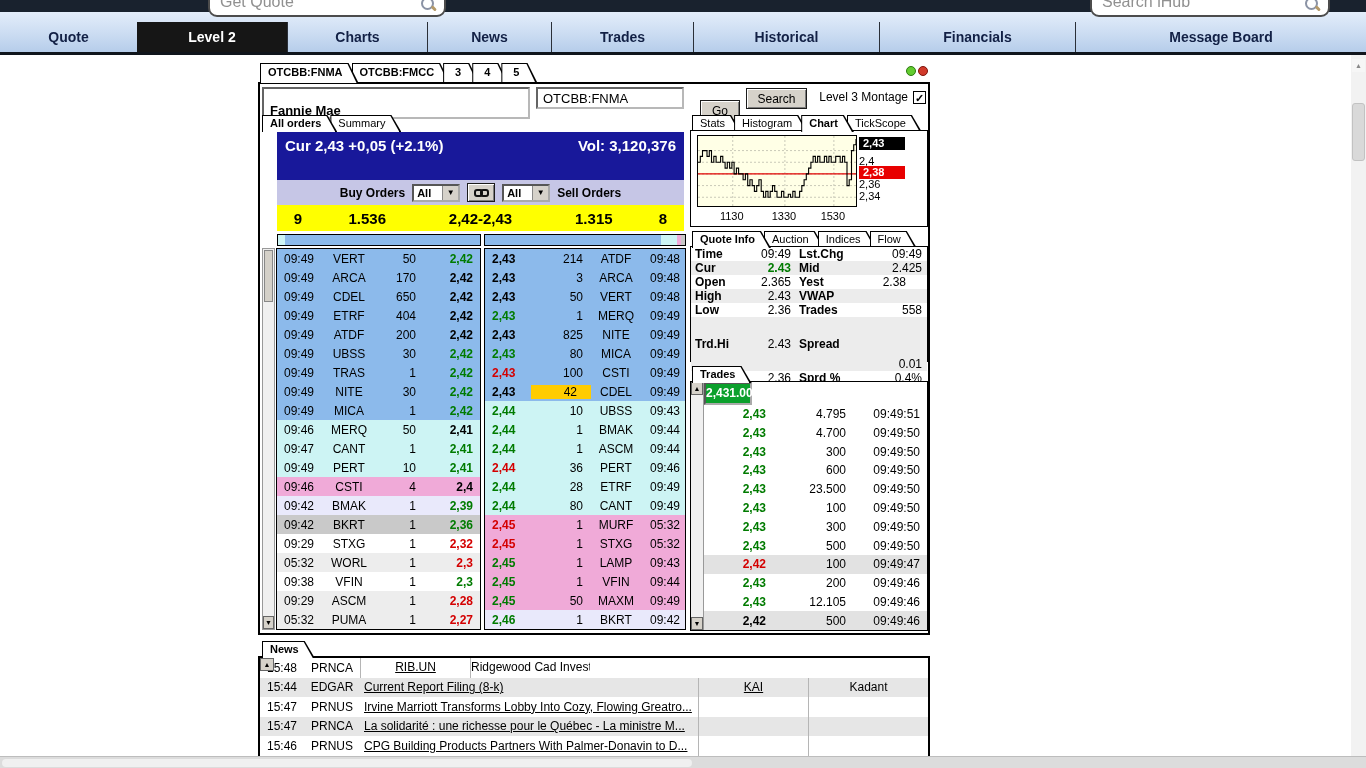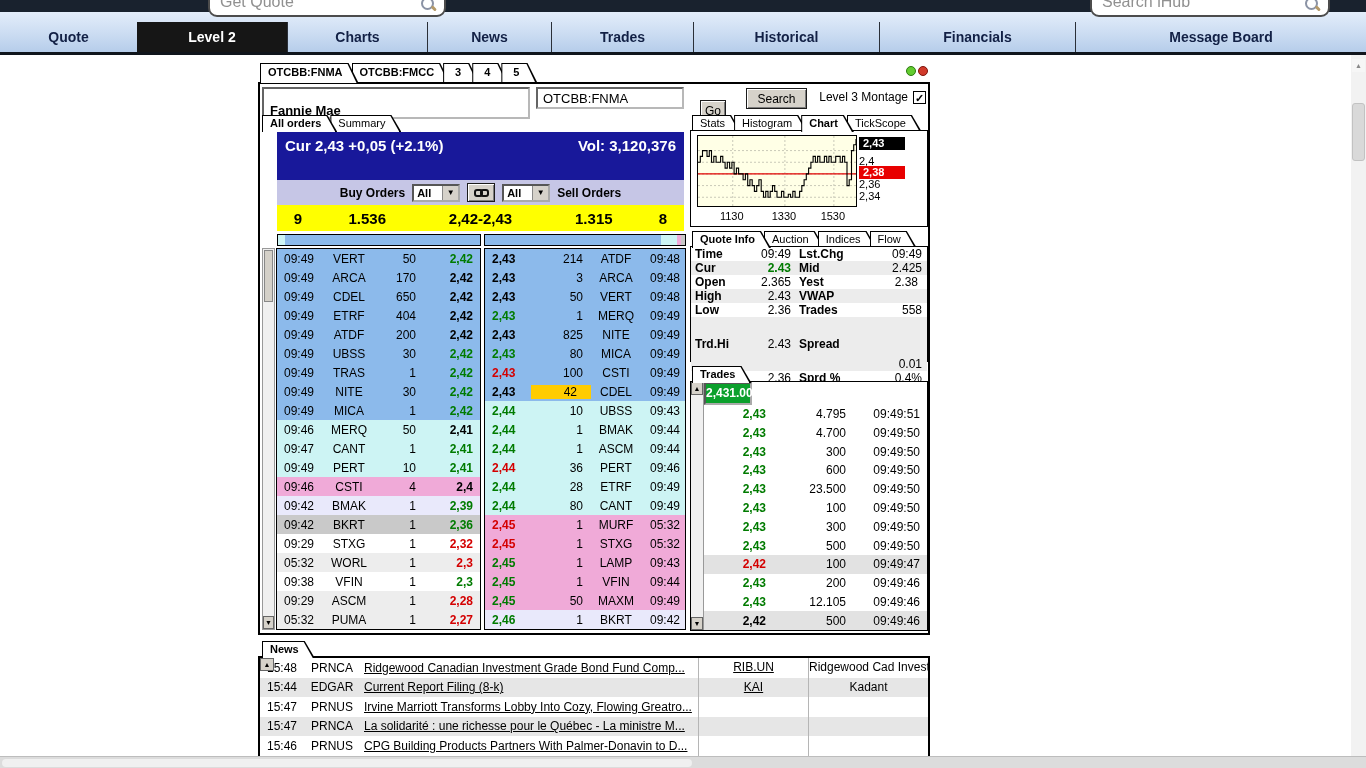--- a/index.html
+++ b/index.html
@@ -125,21 +125,21 @@
   </div>
 
   <div class="abs" style="left:260px;top:62px;height:20px;" id="montage-tabs"><div class="ftab active big"><span class="fb"></span><span class="fi"></span><span class="ft">OTCBB:FNMA</span></div><div class="ftab big"><span class="fb"></span><span class="fi"></span><span class="ft">OTCBB:FMCC</span></div><div class="ftab big"><span class="fb"></span><span class="fi"></span><span class="ft" style="padding: 0px 18px 0px 12px;">3</span></div><div class="ftab big"><span class="fb"></span><span class="fi"></span><span class="ft" style="padding: 0px 18px 0px 12px;">4</span></div><div class="ftab big"><span class="fb"></span><span class="fi"></span><span class="ft" style="padding: 0px 18px 0px 12px;">5</span></div></div>
   <span class="dot abs" style="left:906px;top:66px;background:#63cc30;border:1px solid #2c7a10;"></span>
   <span class="dot abs" style="left:918px;top:66px;background:#d13a2a;border:1px solid #7c150d;"></span>
 
   <div class="winframe abs" style="left:258px;top:82px;width:672px;height:553px;">
 
     <div class="inset abs" style="left:2px;top:3px;width:268px;height:22px;" id="companybox">Fannie Mae</div>
     <div class="inset abs" style="left:276px;top:3px;width:148px;height:22px;" id="symbolbox">OTCBB:FNMA</div>
-    <div class="btn95 abs" style="left:440px;top:16px;width:26px;height:21px;text-align:right;">Go</div>
+    <div class="btn95 abs" style="left:440px;top:16px;width:40px;height:21px;text-align:right;">Go</div>
     <div class="btn95 abs" style="left:486px;top:4px;width:61px;height:21px;">Search</div>
     <div class="abs" style="left:552px;top:6px;width:114px;display:flex;align-items:center;justify-content:flex-end;gap:5px;font-size:12px;">
       <span>Level 3 Montage</span>
       <span class="cb">✓</span>
     </div>
 
     <div class="abs" style="left:2px;top:29px;height:17px;" id="order-tabs"><div class="ftab active"><span class="fb"></span><span class="fi"></span><span class="ft">All orders</span></div><div class="ftab"><span class="fb"></span><span class="fi"></span><span class="ft">Summary</span></div></div>
 
     <div class="abs" style="left:17px;top:48px;width:407px;">
       <div id="bluehdr" style="height:48px;">
@@ -478,21 +478,21 @@
         <div class="qirow">
           <span class="l" style="width: 46px; padding-left: 4px; box-sizing: border-box;">Cur</span>
           <span class="c-green prc" style="width: 54px; text-align: right;">2.43</span>
           <span class="l" style="width: 60px; padding-left: 8px; box-sizing: border-box;">Mid</span>
           <span style="flex: 1 1 0%; text-align: right; padding-right: 5px;">2.425</span>
         </div>
         <div class="qirow">
           <span class="l" style="width: 46px; padding-left: 4px; box-sizing: border-box;">Open</span>
           <span style="width: 54px; text-align: right;">2.365</span>
           <span class="l" style="width: 60px; padding-left: 8px; box-sizing: border-box;">Yest</span>
-          <span style="flex: 1 1 0%; text-align: right; padding-right: 9px;">2.38</span>
+          <span style="flex: 1 1 0%; text-align: right; padding-right: 21px;">2.38</span>
         </div>
         <div class="qirow">
           <span class="l" style="width: 46px; padding-left: 4px; box-sizing: border-box;">High</span>
           <span style="width: 54px; text-align: right;">2.43</span>
           <span class="l" style="width: 60px; padding-left: 8px; box-sizing: border-box;">VWAP</span>
           <span style="flex: 1 1 0%; text-align: right; padding-right: 5px;"></span>
         </div>
         <div class="qirow">
           <span class="l" style="width: 46px; padding-left: 4px; box-sizing: border-box;">Low</span>
           <span style="width: 54px; text-align: right;">2.36</span>
@@ -589,21 +589,20 @@
         </div>
     </div>
   </div>
 
   <div class="abs" style="left:262px;top:639px;height:17px;" id="news-tab"><div class="ftab active"><span class="fb"></span><span class="fi"></span><span class="ft">News</span></div></div>
   <div class="winframe abs" style="left:258px;top:656px;width:672px;height:120px;">
     <div id="news-rows">
         <div class="newsrow">
           <span class="ncol" style="width: 44px; text-align: center;">15:48</span>
           <span class="ncol" style="width: 56px; text-align: center;">PRNCA</span>
-          <span class="ncol nlink" style="flex: 1 1 0%; padding-left: 4px;">Ridgewood Canadian Investment Grade Bond Fund Comp...</span>
           <span class="ncol nlink" style="width: 110px; text-align: center; border-left: 1px solid rgb(181, 181, 181); height: 100%; line-height: 19.5px;">RIB.UN</span>
           <span class="ncol" style="width: 120px; text-align: center; border-left: 1px solid rgb(181, 181, 181); height: 100%; line-height: 19.5px;">Ridgewood Cad Invest</span>
         </div>
         <div class="newsrow">
           <span class="ncol" style="width: 44px; text-align: center;">15:44</span>
           <span class="ncol" style="width: 56px; text-align: center;">EDGAR</span>
           <span class="ncol nlink" style="flex: 1 1 0%; padding-left: 4px;">Current Report Filing (8-k)</span>
           <span class="ncol nlink" style="width: 110px; text-align: center; border-left: 1px solid rgb(181, 181, 181); height: 100%; line-height: 19.5px;">KAI</span>
           <span class="ncol" style="width: 120px; text-align: center; border-left: 1px solid rgb(181, 181, 181); height: 100%; line-height: 19.5px;">Kadant</span>
         </div>

